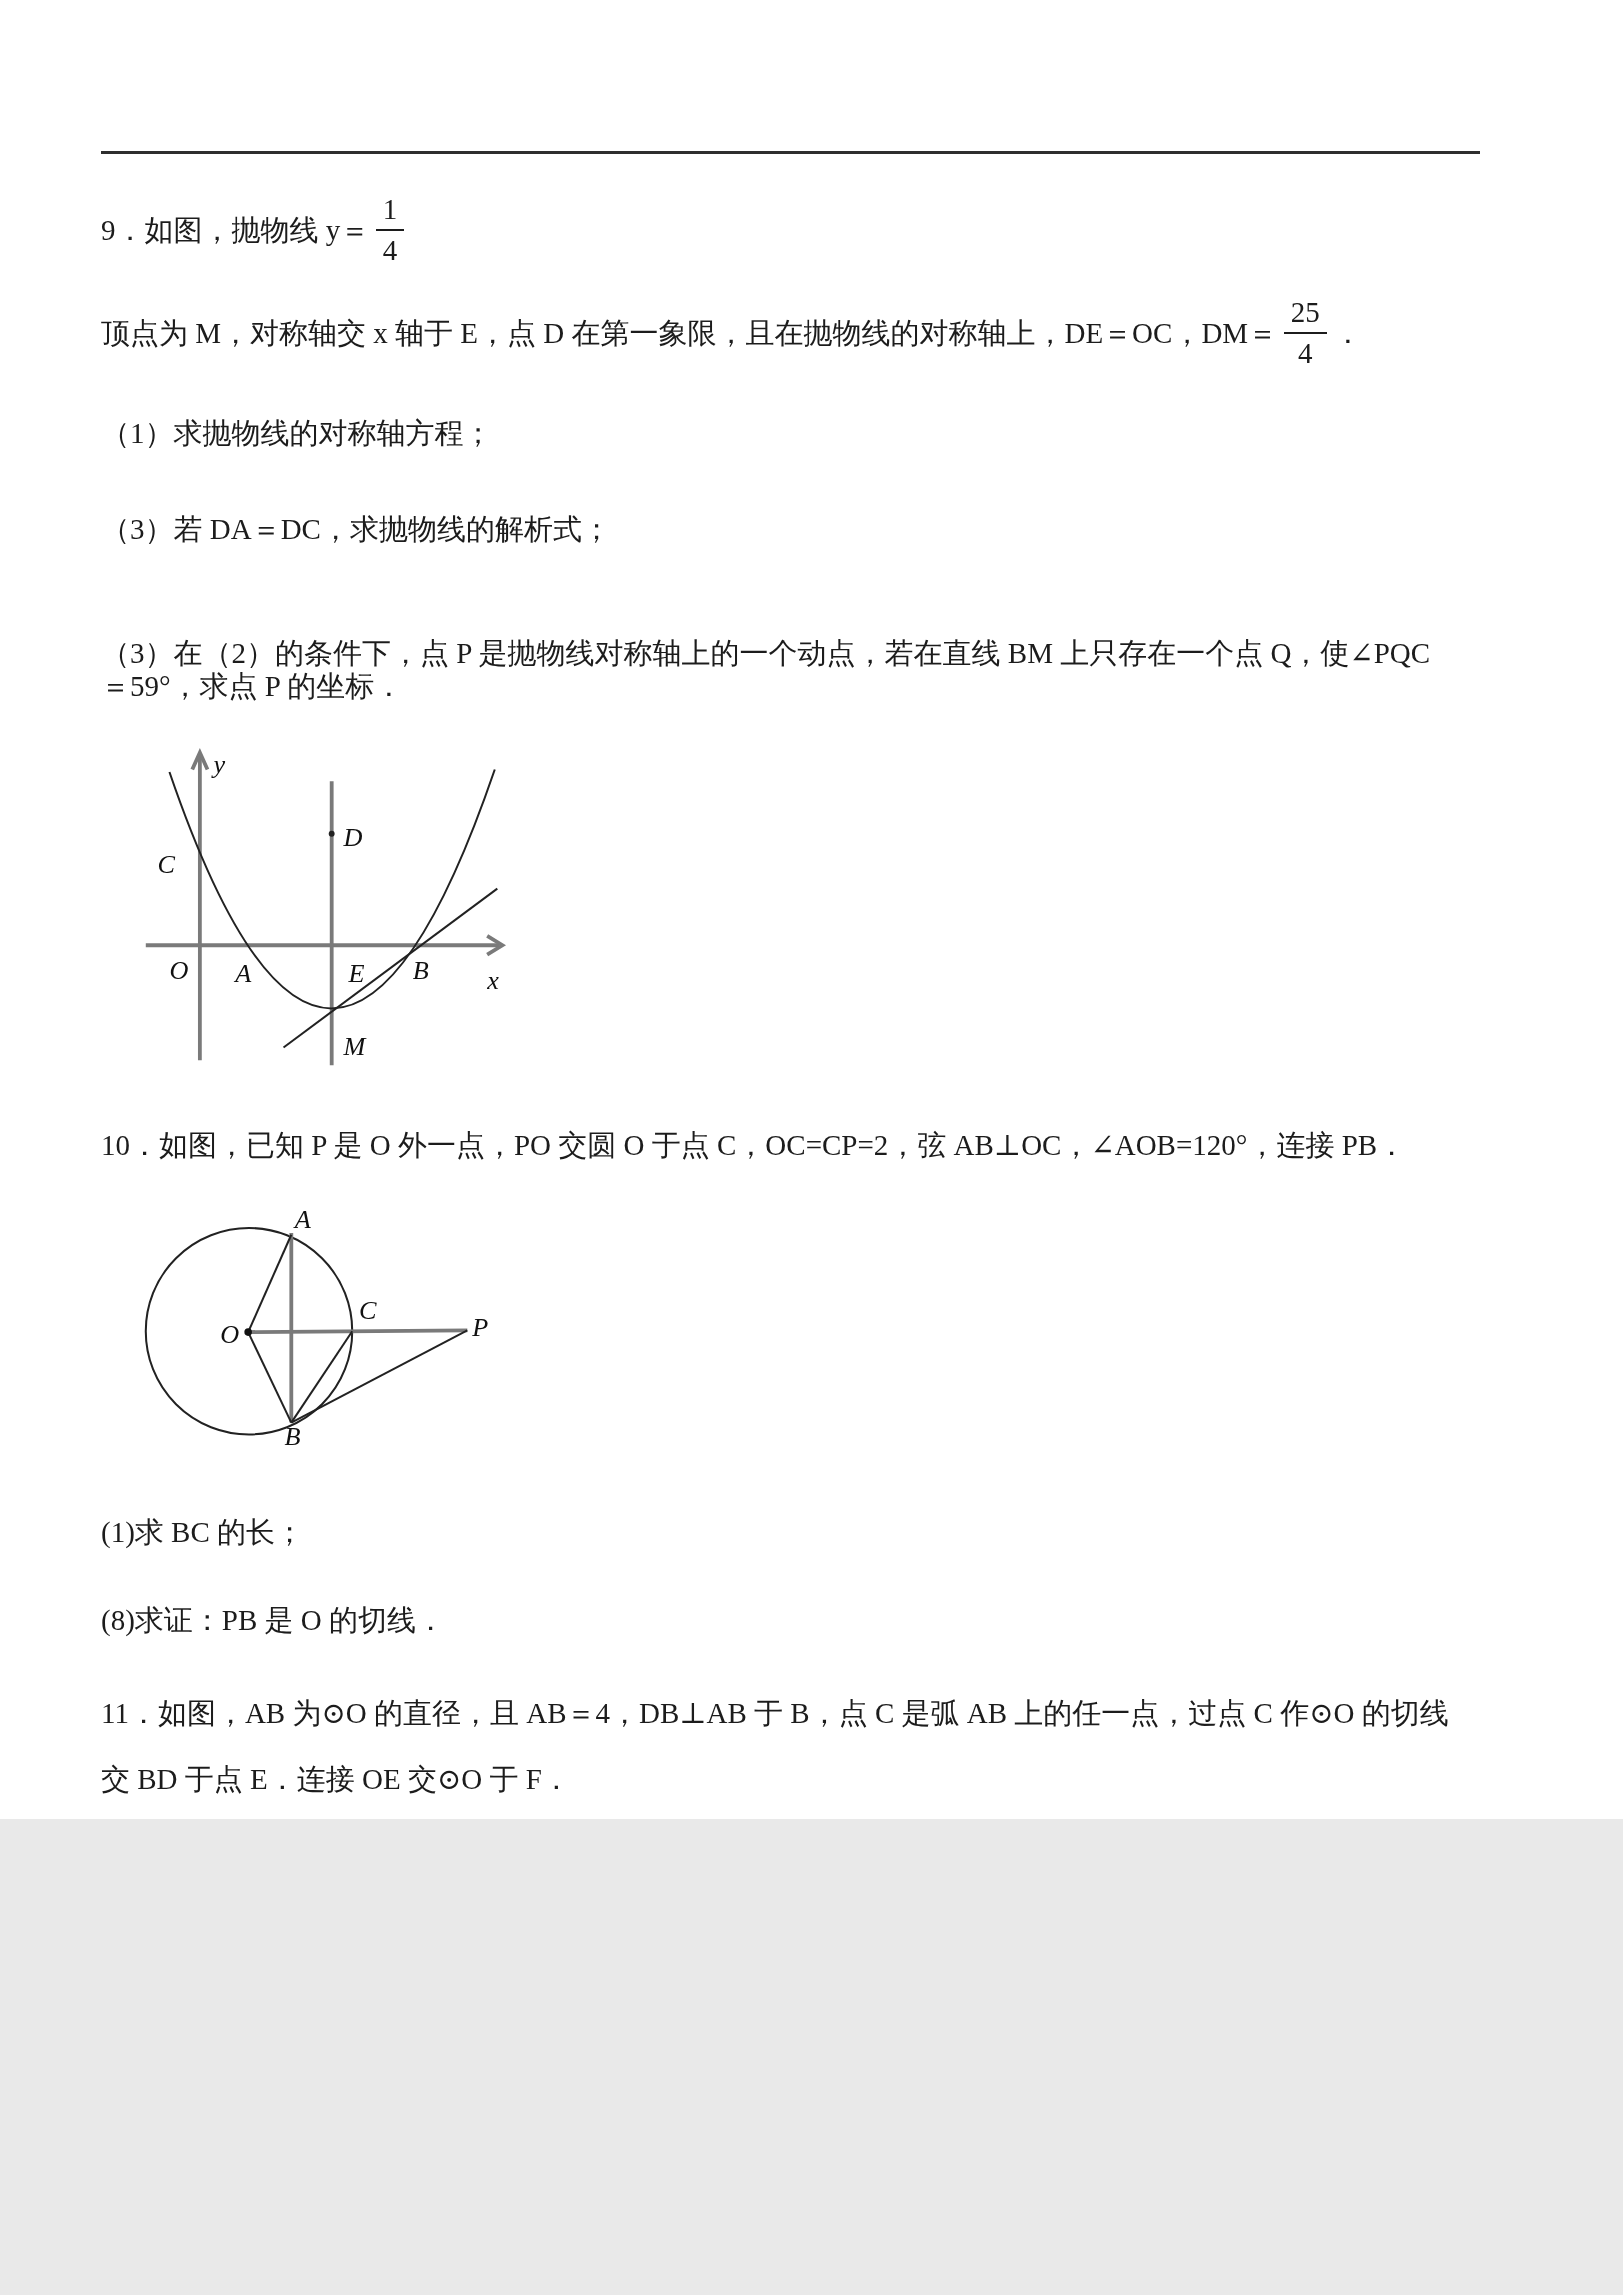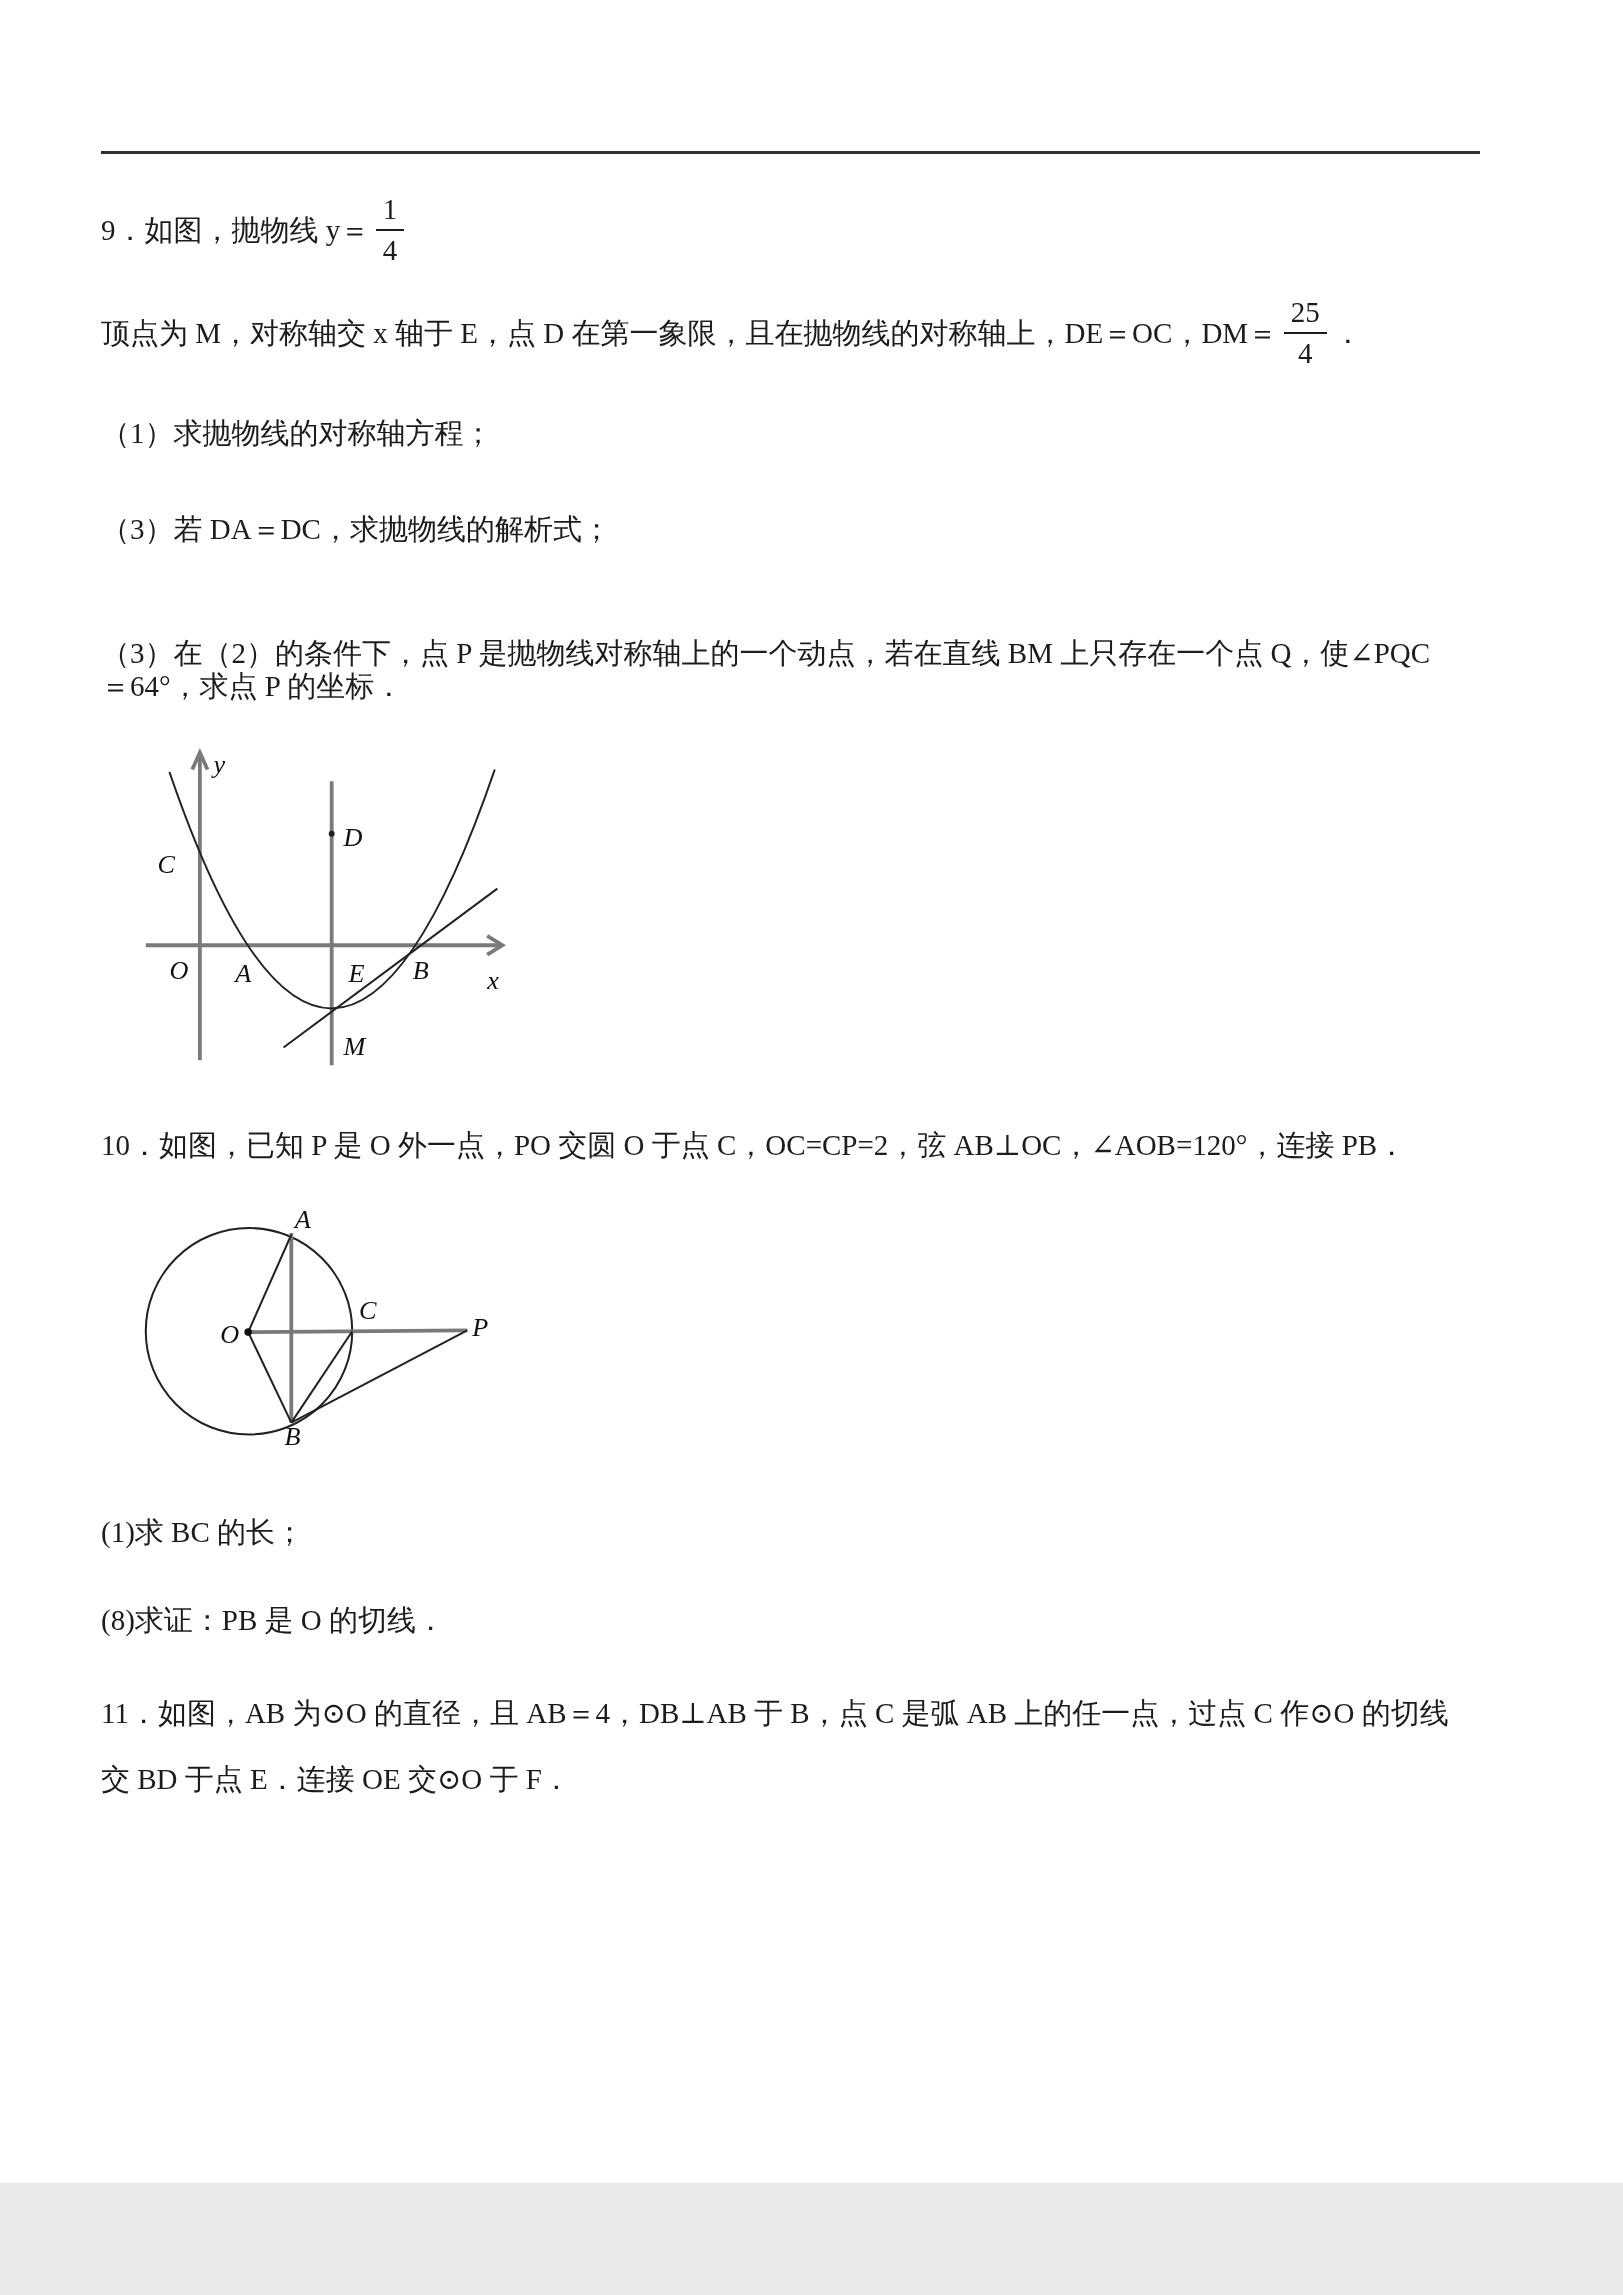--- a/index.html
+++ b/index.html
@@ -1,18 +1,18 @@
 <!DOCTYPE html>
 <html style="font-size:13.5px"><head>
 <meta charset="utf-8">
 <style>
   html,body{margin:0;padding:0;background:#e9e9e9;}
   .page{
     position:relative;
-    width:1624px;height:2183px;
+    width:1624px;height:1819px;
     background:#ffffff;
     font-family:"Liberation Serif","DejaVu Serif",serif;
     color:#1c1c1c;
     overflow:hidden;
   }
   .divider{
     position:absolute;left:101px;top:151px;
     width:1379px;height:3.4px;background:#2e2e2e;
   }
   .line{
@@ -76,21 +76,21 @@
     <span class="frac">
       <span class="num">25</span>
       <span class="den">4</span>
     </span>
     <span>．</span>
   </div>
 
   <div class="line" style="top:413px">（1）求抛物线的对称轴方程；</div>
   <div class="line" style="top:509px">（3）若 DA＝DC，求抛物线的解析式；</div>
   <div class="line" style="top:633px">（3）在（2）的条件下，点 P 是抛物线对称轴上的一个动点，若在直线 BM 上只存在一个点 Q，使∠PQC</div>
-  <div class="line" style="top:666px">＝64°，求点 P 的坐标．</div>
+  <div class="line" style="top:666px">＝59°，求点 P 的坐标．</div>
 
   <svg class="fig" style="left:110px;top:734px" width="440" height="338" viewBox="0 0 520 400">
 
     <line class="axis" x1="42" y1="250" x2="460" y2="250"></line>
     <polyline class="axis" points="446,239 464,250 446,261"></polyline>
     <line class="axis" x1="106" y1="26" x2="106" y2="386"></line>
     <polyline class="axis" points="97,42 106,22 115,42"></polyline>
     <line class="axis" x1="262" y1="56" x2="262" y2="392"></line>
 
     <path class="curve" d="M 70 45 Q 262 606 455 42"></path>

